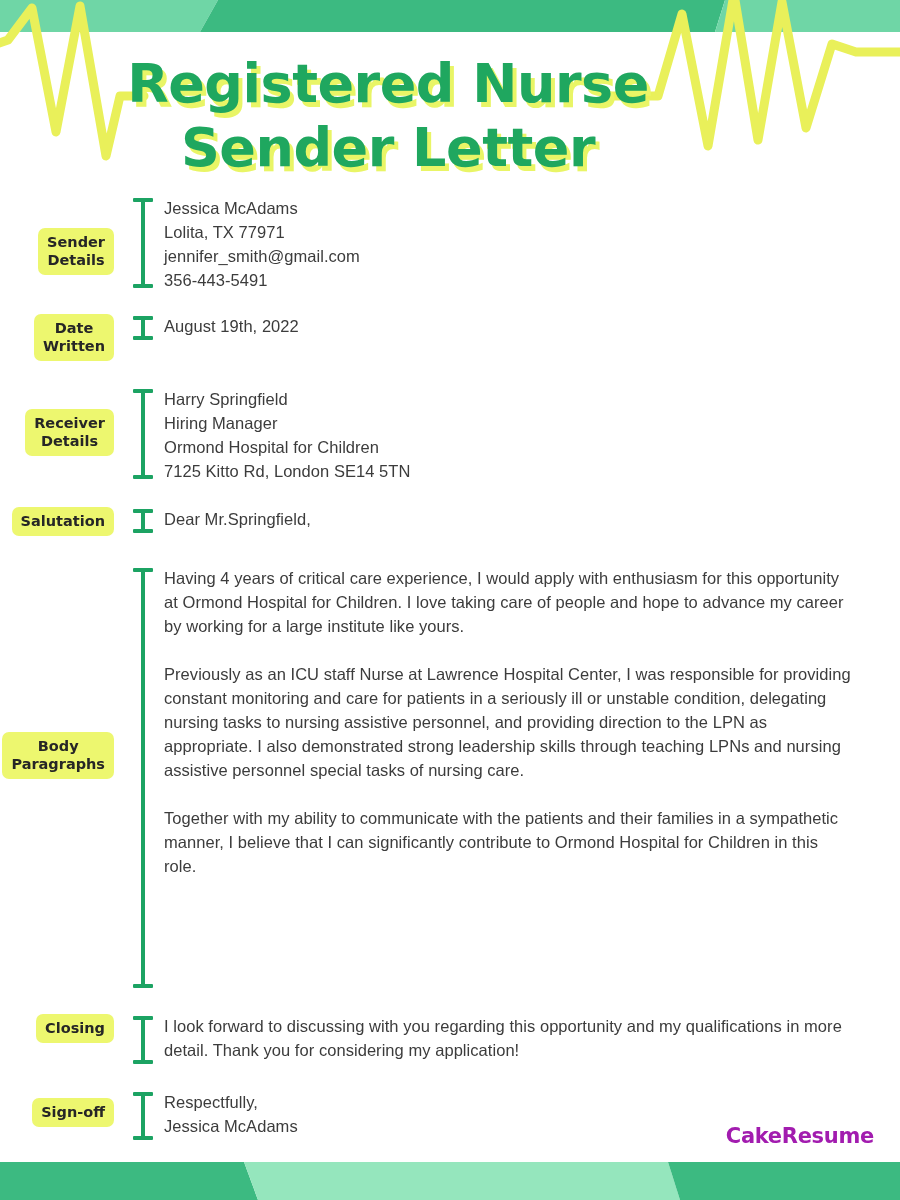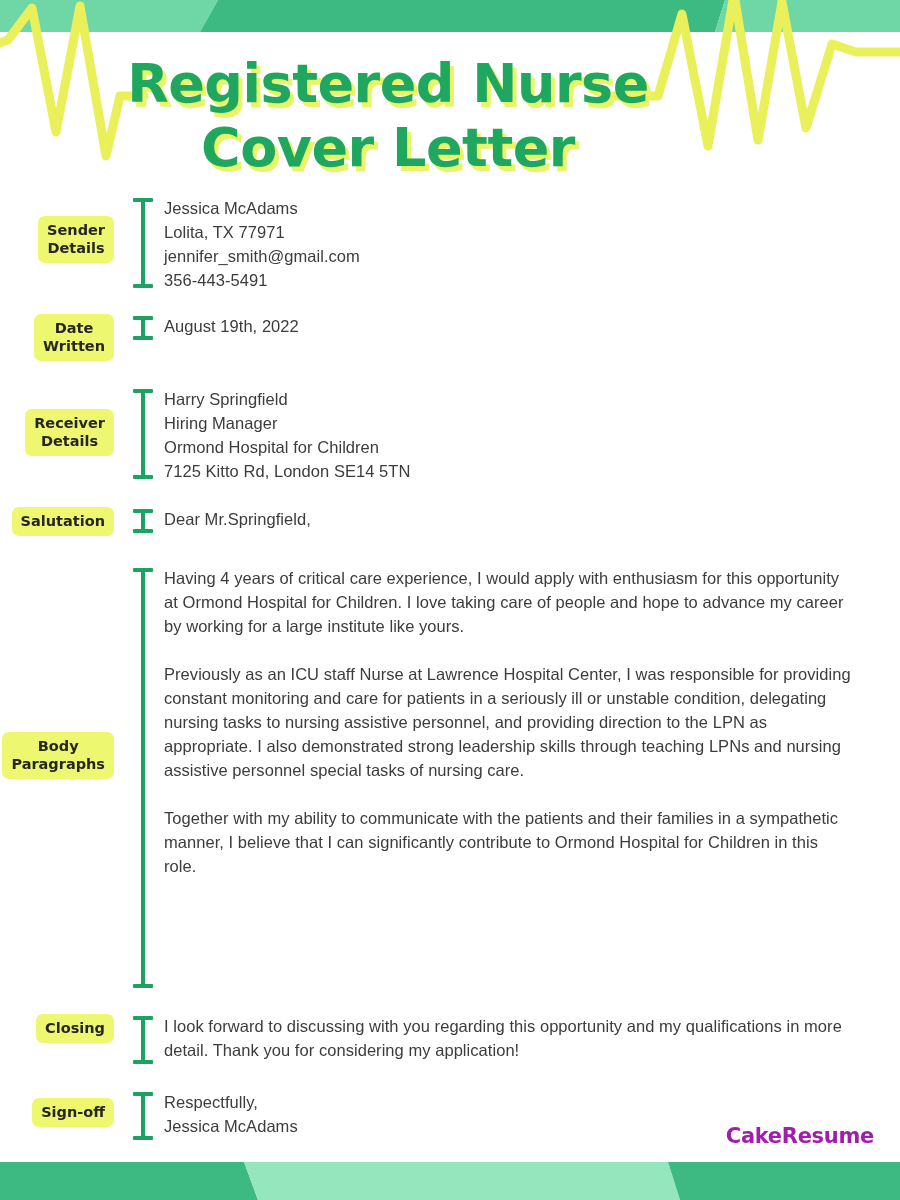--- a/index.html
+++ b/index.html
@@ -159,21 +159,21 @@
 
   
   .row-sender   { margin-bottom: 22px; }
   .row-date     { margin-bottom: 26px; }
   .row-receiver { margin-bottom: 24px; }
   .row-salut    { margin-bottom: 30px; }
   .row-body     { margin-bottom: 26px; }
   .row-closing  { margin-bottom: 26px; }
 
   
-  .chip-mid-2 { margin-top: 20px; }
+  .chip-mid-2 { margin-top: 32px; }
   .chip-mid-1 { margin-top: 0px; }
   .chip-mid-recv { margin-top: 22px; }
   .chip-mid-body { margin-top: 166px; }
 
   
   .logo {
     position: absolute;
     right: 26px;
     bottom: 52px;
     font-family: "DejaVu Sans", sans-serif;
@@ -203,21 +203,21 @@
   </div>
 
   <div class="ekg ekg-right">
     <svg viewBox="0 0 300 190" preserveAspectRatio="none">
       <polyline points="0,96 36,96 52,96 76,14 102,146 128,-6 152,140 176,2 200,128 226,44 250,52 300,52" fill="none" stroke="#e9f05a" stroke-width="9" stroke-linejoin="round" stroke-linecap="round"></polyline>
     </svg>
   </div>
 
   <div class="title-wrap">
     <div class="title-line">Registered Nurse</div>
-    <div class="title-line">Cover Letter</div>
+    <div class="title-line">Sender Letter</div>
   </div>
 
   <div class="letter">
 
     <div class="row row-sender">
       <div class="label-col">
         <div class="chip chip-mid-2">Sender
 Details</div>
       </div>
       <div class="bracket-col">

